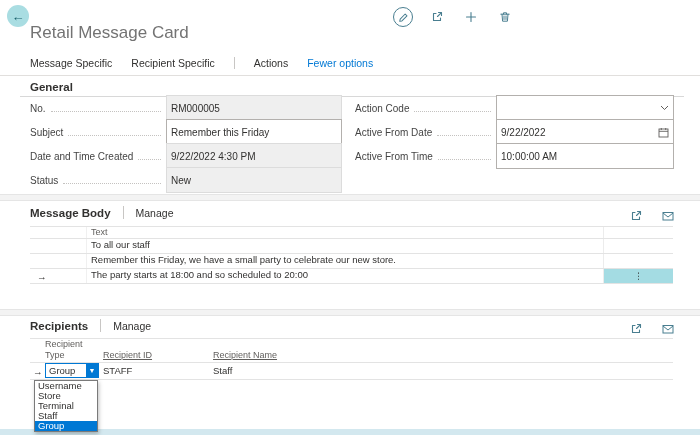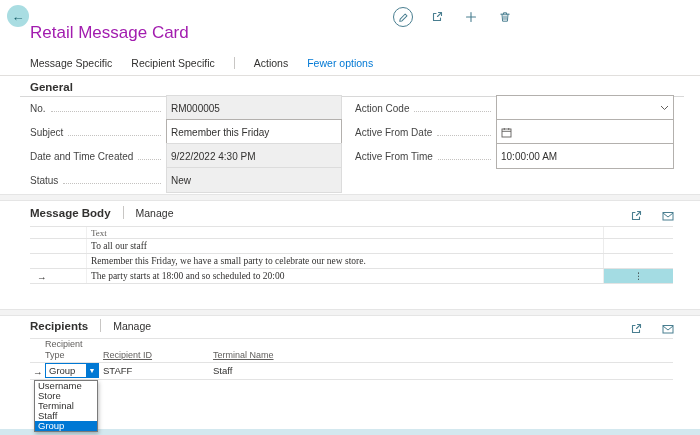--- a/index.html
+++ b/index.html
@@ -13,21 +13,21 @@
   
   .back-button{ position:absolute; left:7px; top:5px; width:22px; height:22px;
     border-radius:50%; background:#a9dde2; color:#19606b; display:flex;
     align-items:center; justify-content:center; font-size:13px; cursor:pointer; }
   .top-actions{ position:absolute; left:393px; top:7px; display:flex;
     align-items:center; gap:14px; color:#497e90; }
   .icon-btn{ width:20px; height:20px; display:flex; align-items:center;
     justify-content:center; cursor:pointer; }
   .icon-circle{ border:1px solid #497e90; border-radius:50%; }
 
-  .page-title{ position:absolute; left:30px; top:23px; font-size:17px; font-weight:400; color:#a21caf; }
+  .page-title{ position:absolute; left:30px; top:23px; font-size:17px; font-weight:400; color:#737373; }
 
   
   .menu-bar{ position:absolute; left:30px; top:57px; display:flex; align-items:center; font-size:10.5px; }
   .menu-item{ margin-right:19px; cursor:pointer; white-space:nowrap; }
   .menu-item.accent{ color:#0078d4; }
   .menu-sep{ width:1px; height:12px; background:#c8c6c4; margin-right:19px; }
   .rule-menu{ position:absolute; left:0; right:0; top:75px; border-top:1px solid #e1dfdd; }
 
   
   .general-heading{ position:absolute; left:30px; top:81px; font-size:11.5px; font-weight:700; cursor:pointer; }
@@ -57,21 +57,21 @@
   .mb-header{ top:206px; } .mb-icons{ top:206px; }
   .rc-header{ top:319px; } .rc-icons{ top:319px; }
 
   
   .mb-table{ position:absolute; left:30px; top:226px; width:643px;
     border-top:1px solid #e3e3e3; font-size:9.5px; }
   .t-row{ display:flex; align-items:stretch; border-bottom:1px solid #e3e3e3; height:15px; }
   .t-row.t-head{ height:12px; color:#605e5c; font-size:9px; }
   .t-gutter{ width:57px; display:flex; align-items:center; padding-left:7px;
     border-right:1px solid #f0f0f0; }
-  .t-main{ flex:1; display:flex; align-items:center; padding-left:4px;font-family:Liberation Serif, serif; }
+  .t-main{ flex:1; display:flex; align-items:flex-start; padding-left:4px; }
   .t-end{ width:70px; border-left:1px solid #ececec; }
   .t-end.sel{ background:#a4dce3; display:flex; align-items:center; justify-content:center;
     color:#2b2a29; cursor:pointer; font-size:9px; }
 
   
   .rc-table{ position:absolute; left:30px; top:338px; width:643px;
     border-top:1px solid #e3e3e3; font-size:9.5px; }
   .r-head{ display:flex; align-items:flex-end; height:24px; border-bottom:1px solid #e3e3e3;
     color:#605e5c; font-size:9px;text-decoration:underline; }
   .r-row{ display:flex; align-items:center; height:17px; border-bottom:1px solid #e3e3e3; }
@@ -193,20 +193,21 @@
           <svg width="9" height="6" viewBox="0 0 9 6" fill="none" stroke="currentColor" stroke-width="1">
               <path d="M1 1l3.5 3.5L8 1"></path>
             </svg>
         </span>
       </div>
     </div>
     <div class="field">
       <span class="field-label">Active From Date</span>
       <span class="leader"></span>
       <div class="input">
+        <span class="val">9/22/2022</span>
         <span class="tail-icon">
           <svg width="11" height="11" viewBox="0 0 11 11" fill="none" stroke="currentColor" stroke-width="0.9">
               <rect x="1" y="2" width="9" height="8"></rect>
               <path d="M1 4.3h9M3.3 1v2M7.7 1v2"></path>
             </svg>
         </span>
       </div>
     </div>
     <div class="field">
       <span class="field-label">Active From Time</span>
@@ -288,21 +289,21 @@
           <path d="M1 2l5 4 5-4"></path>
         </svg>
     </span>
   </div>
 
   <div class="rc-table">
     <div class="r-head">
       <div class="r-gutter"></div>
       <div class="c-type"><span class="h-wrap">Recipient Type</span></div>
       <div class="c-id"><span>Recipient ID</span></div>
-      <div class="c-name"><span>Terminal Name</span></div>
+      <div class="c-name"><span>Recipient Name</span></div>
       <div class="c-fill"></div>
     </div>
     <div class="r-row">
       <div class="r-gutter">
         <span>→</span>
       </div>
       <div class="c-type">
         <div class="select-box">
           <span>Group</span>
           <span class="caret">▼</span>

